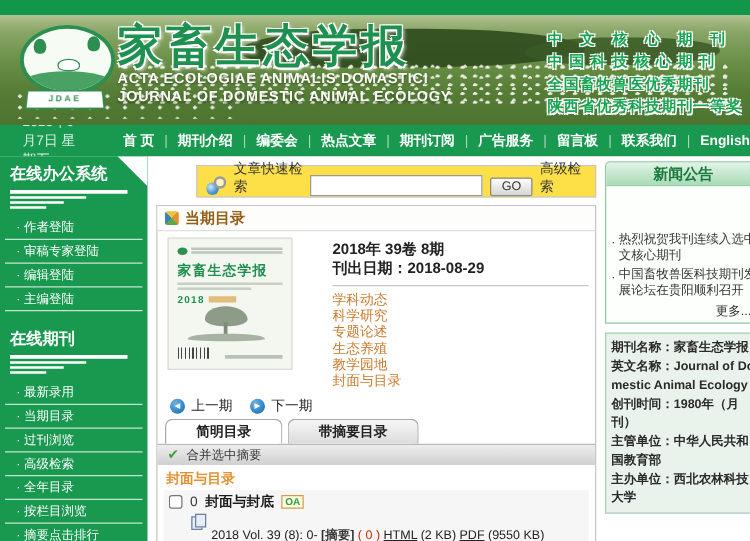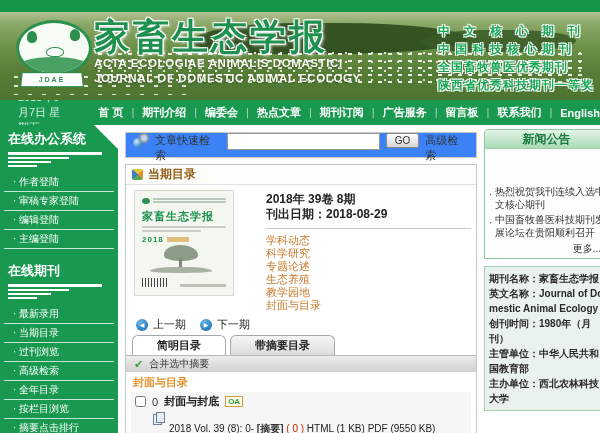--- a/index.html
+++ b/index.html
@@ -61,21 +61,21 @@
   .lsb-deco i:nth-child(3){width:42%;}
   .lsb-deco i:nth-child(4){width:28%;}
   .lsb-item{font-size:10px;font-weight:normal;padding:2px 0 2px 9px;margin:0 4px;cursor:pointer;
           border-bottom:1px solid rgba(255,255,255,.75);}
   .lsb-item::before{content:"· ";}
   .lsb-gap{height:8px;}
 
   .main{width:366px;flex:none;padding:7px 7px 0 7px;box-sizing:border-box;}
 
   
-  .search-bar{height:24px;border:1px solid #c9c9c9;background:#3b82f6;display:flex;align-items:flex-start;gap:6px;padding:0 7px;}
+  .search-bar{height:24px;border:1px solid #c9c9c9;background:#fde047;display:flex;align-items:flex-end;gap:6px;padding:0 7px;margin-left:32px;}
   .search-icon{position:relative;width:16px;height:16px;flex:none;}
   .search-icon::before{content:"";position:absolute;left:0;top:5px;width:10px;height:10px;border-radius:50%;
           background:radial-gradient(circle at 35% 35%,#cfe9fa,#4a97d6 55%,#2a6fae);}
   .search-icon::after{content:"";position:absolute;left:6px;top:0;width:6px;height:6px;border:2px solid #9a9a9a;
           border-radius:50%;background:rgba(255,255,255,.65);}
   .search-label{font-size:11px;color:#333;}
   .search-input{width:148px;height:15px;border:1px solid #9a9a9a;background:#fff;font-size:10px;padding:0 2px;}
   .go-btn{font-size:10px;color:#333;border:1px solid #8a8a8a;background:linear-gradient(#fefefe,#d6d6d6);
           padding:1px 8px;cursor:pointer;border-radius:2px;font-family:inherit;}
   .adv-link{font-size:11px;color:#333;cursor:pointer;text-decoration:none;}
@@ -339,21 +339,21 @@
                   <span class="oa-badge">OA</span>
                 </div>
                 <div class="art-l2">
                   <span class="copy-icon"></span>
                 </div>
                 <div class="art-l3">
                   <span>2018 Vol. 39 (8): 0-</span>
                   <a class="abs-link">[摘要]</a>
                   <span class="cnt">( 0 )</span>
                   <a class="fmt-link">HTML</a>
-                  <span>(1 KB)</span>
+                  <span>(2 KB)</span>
                   <a class="fmt-link">PDF</a>
                   <span>(9550 KB)</span>
                 </div>
               </div>
 
             </div>
 
         </div>
       </div>
     </div>

